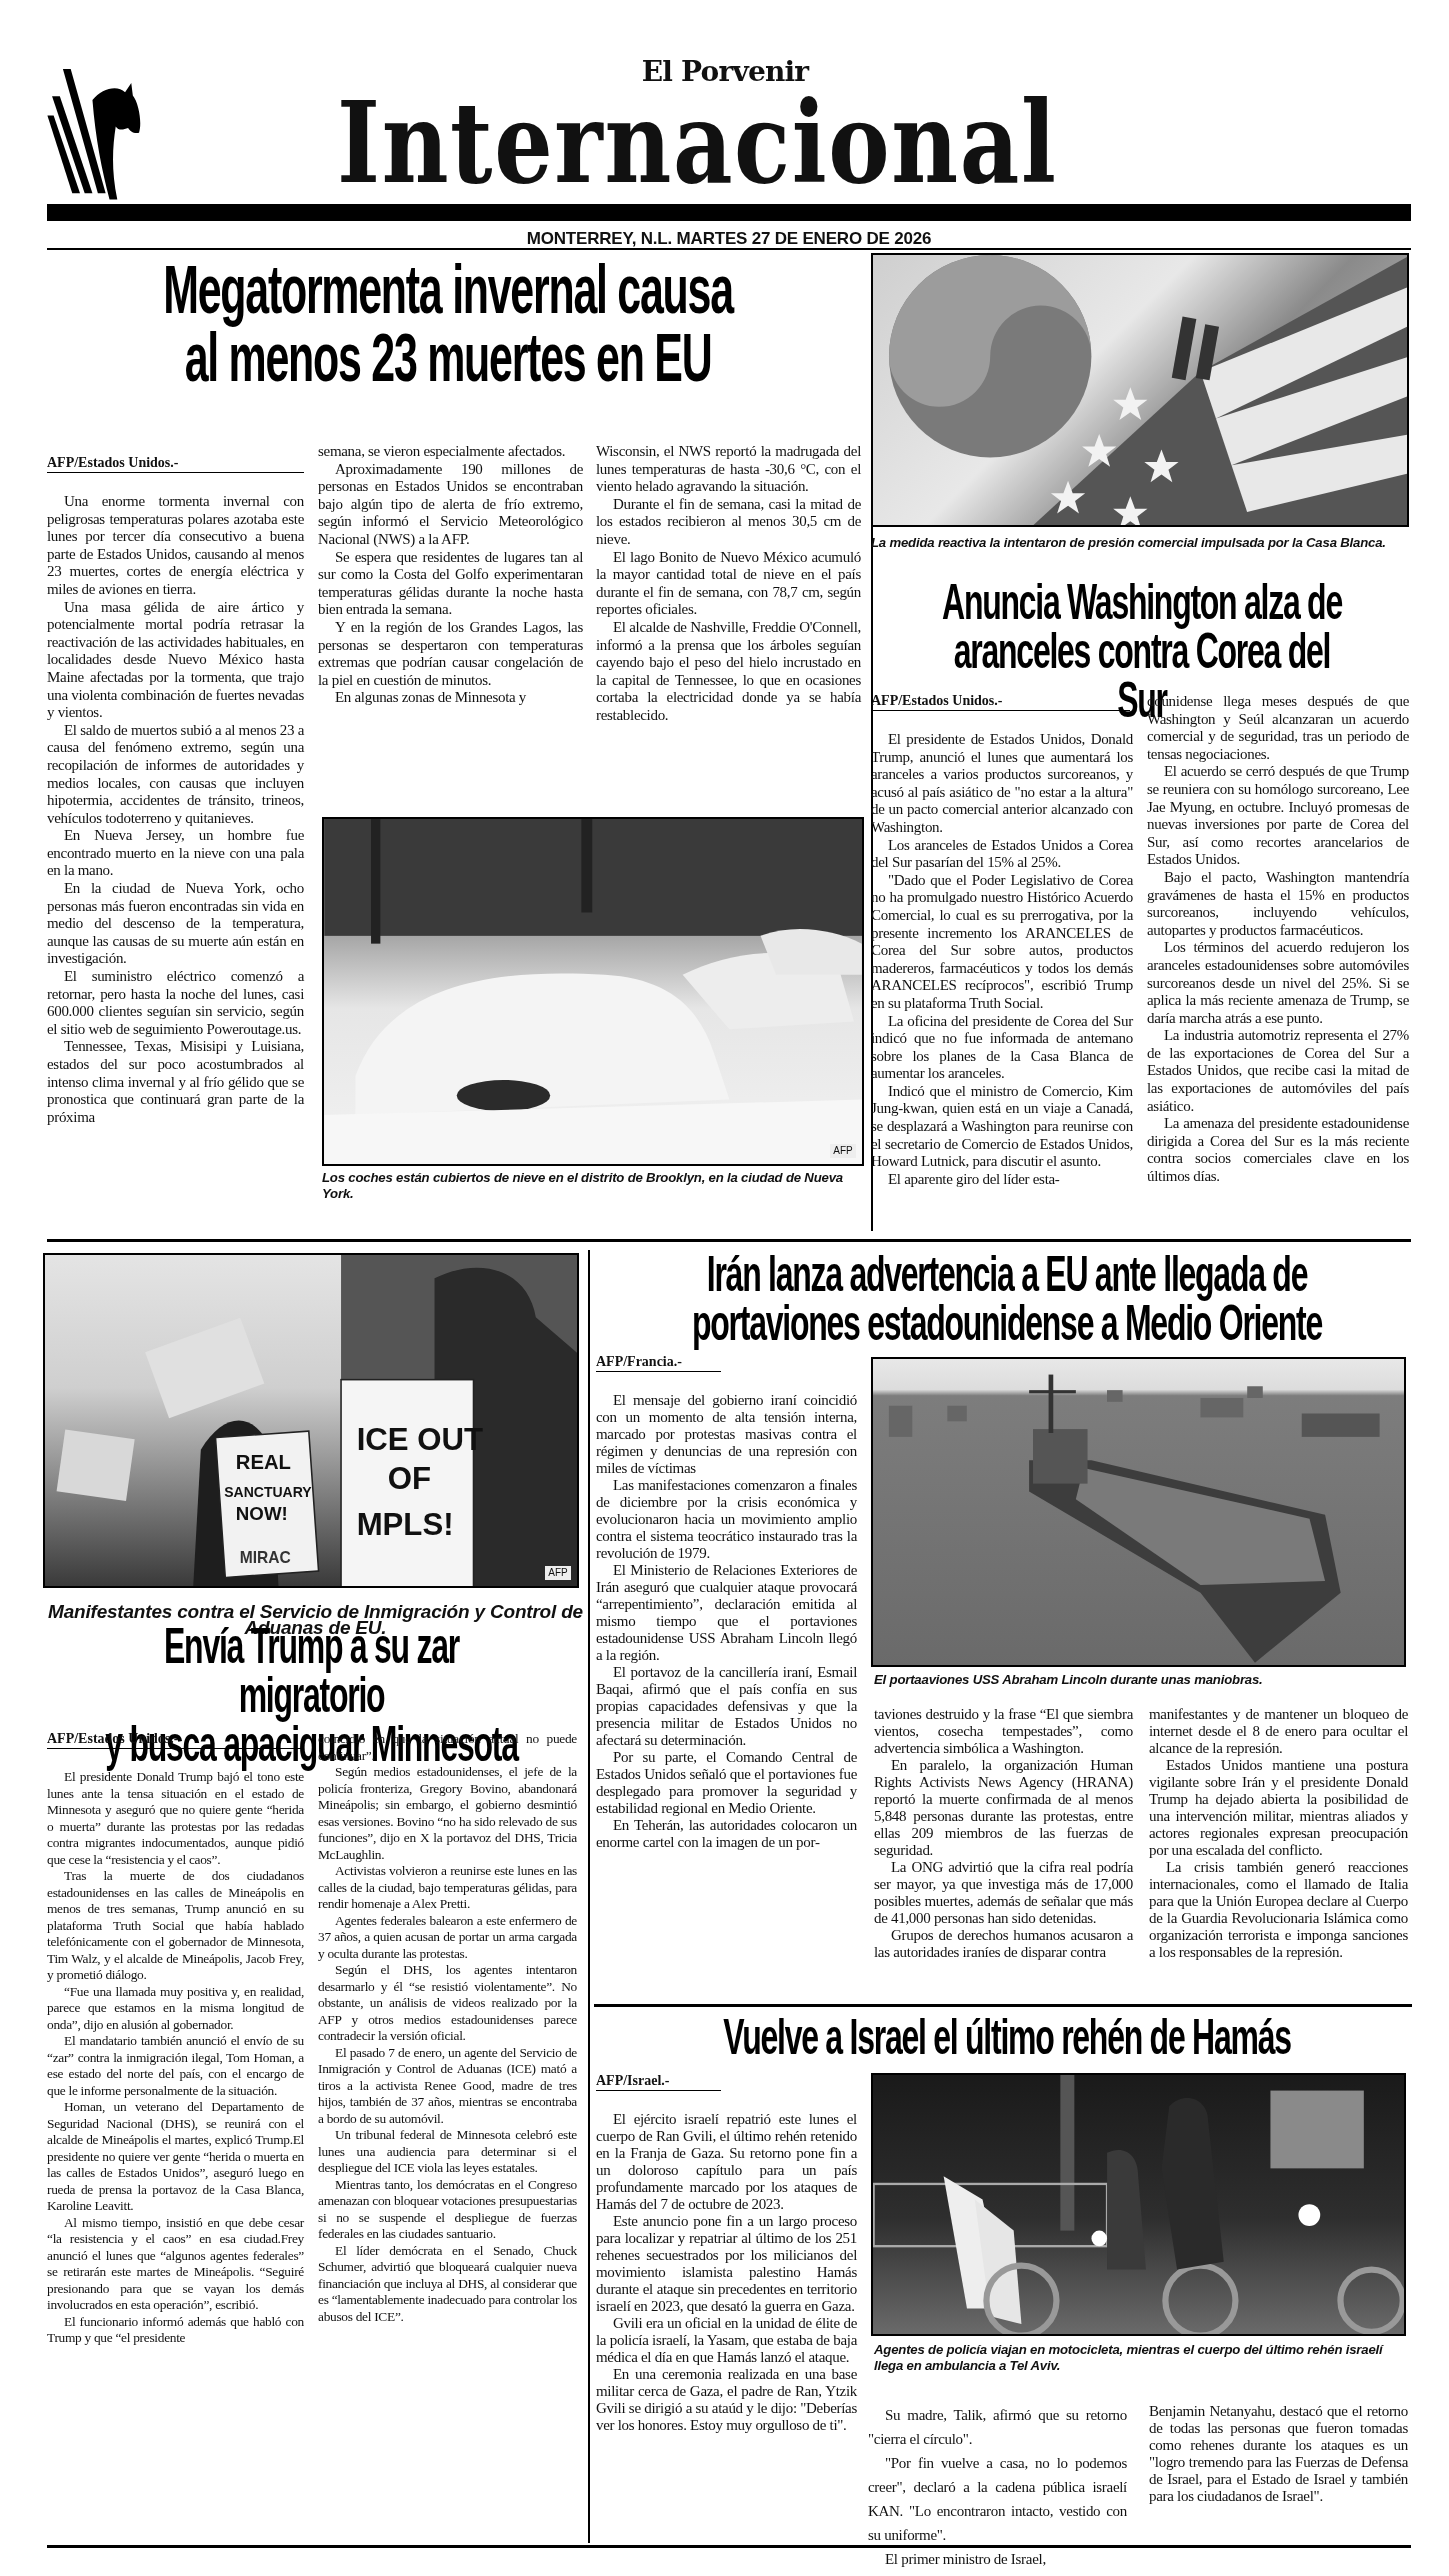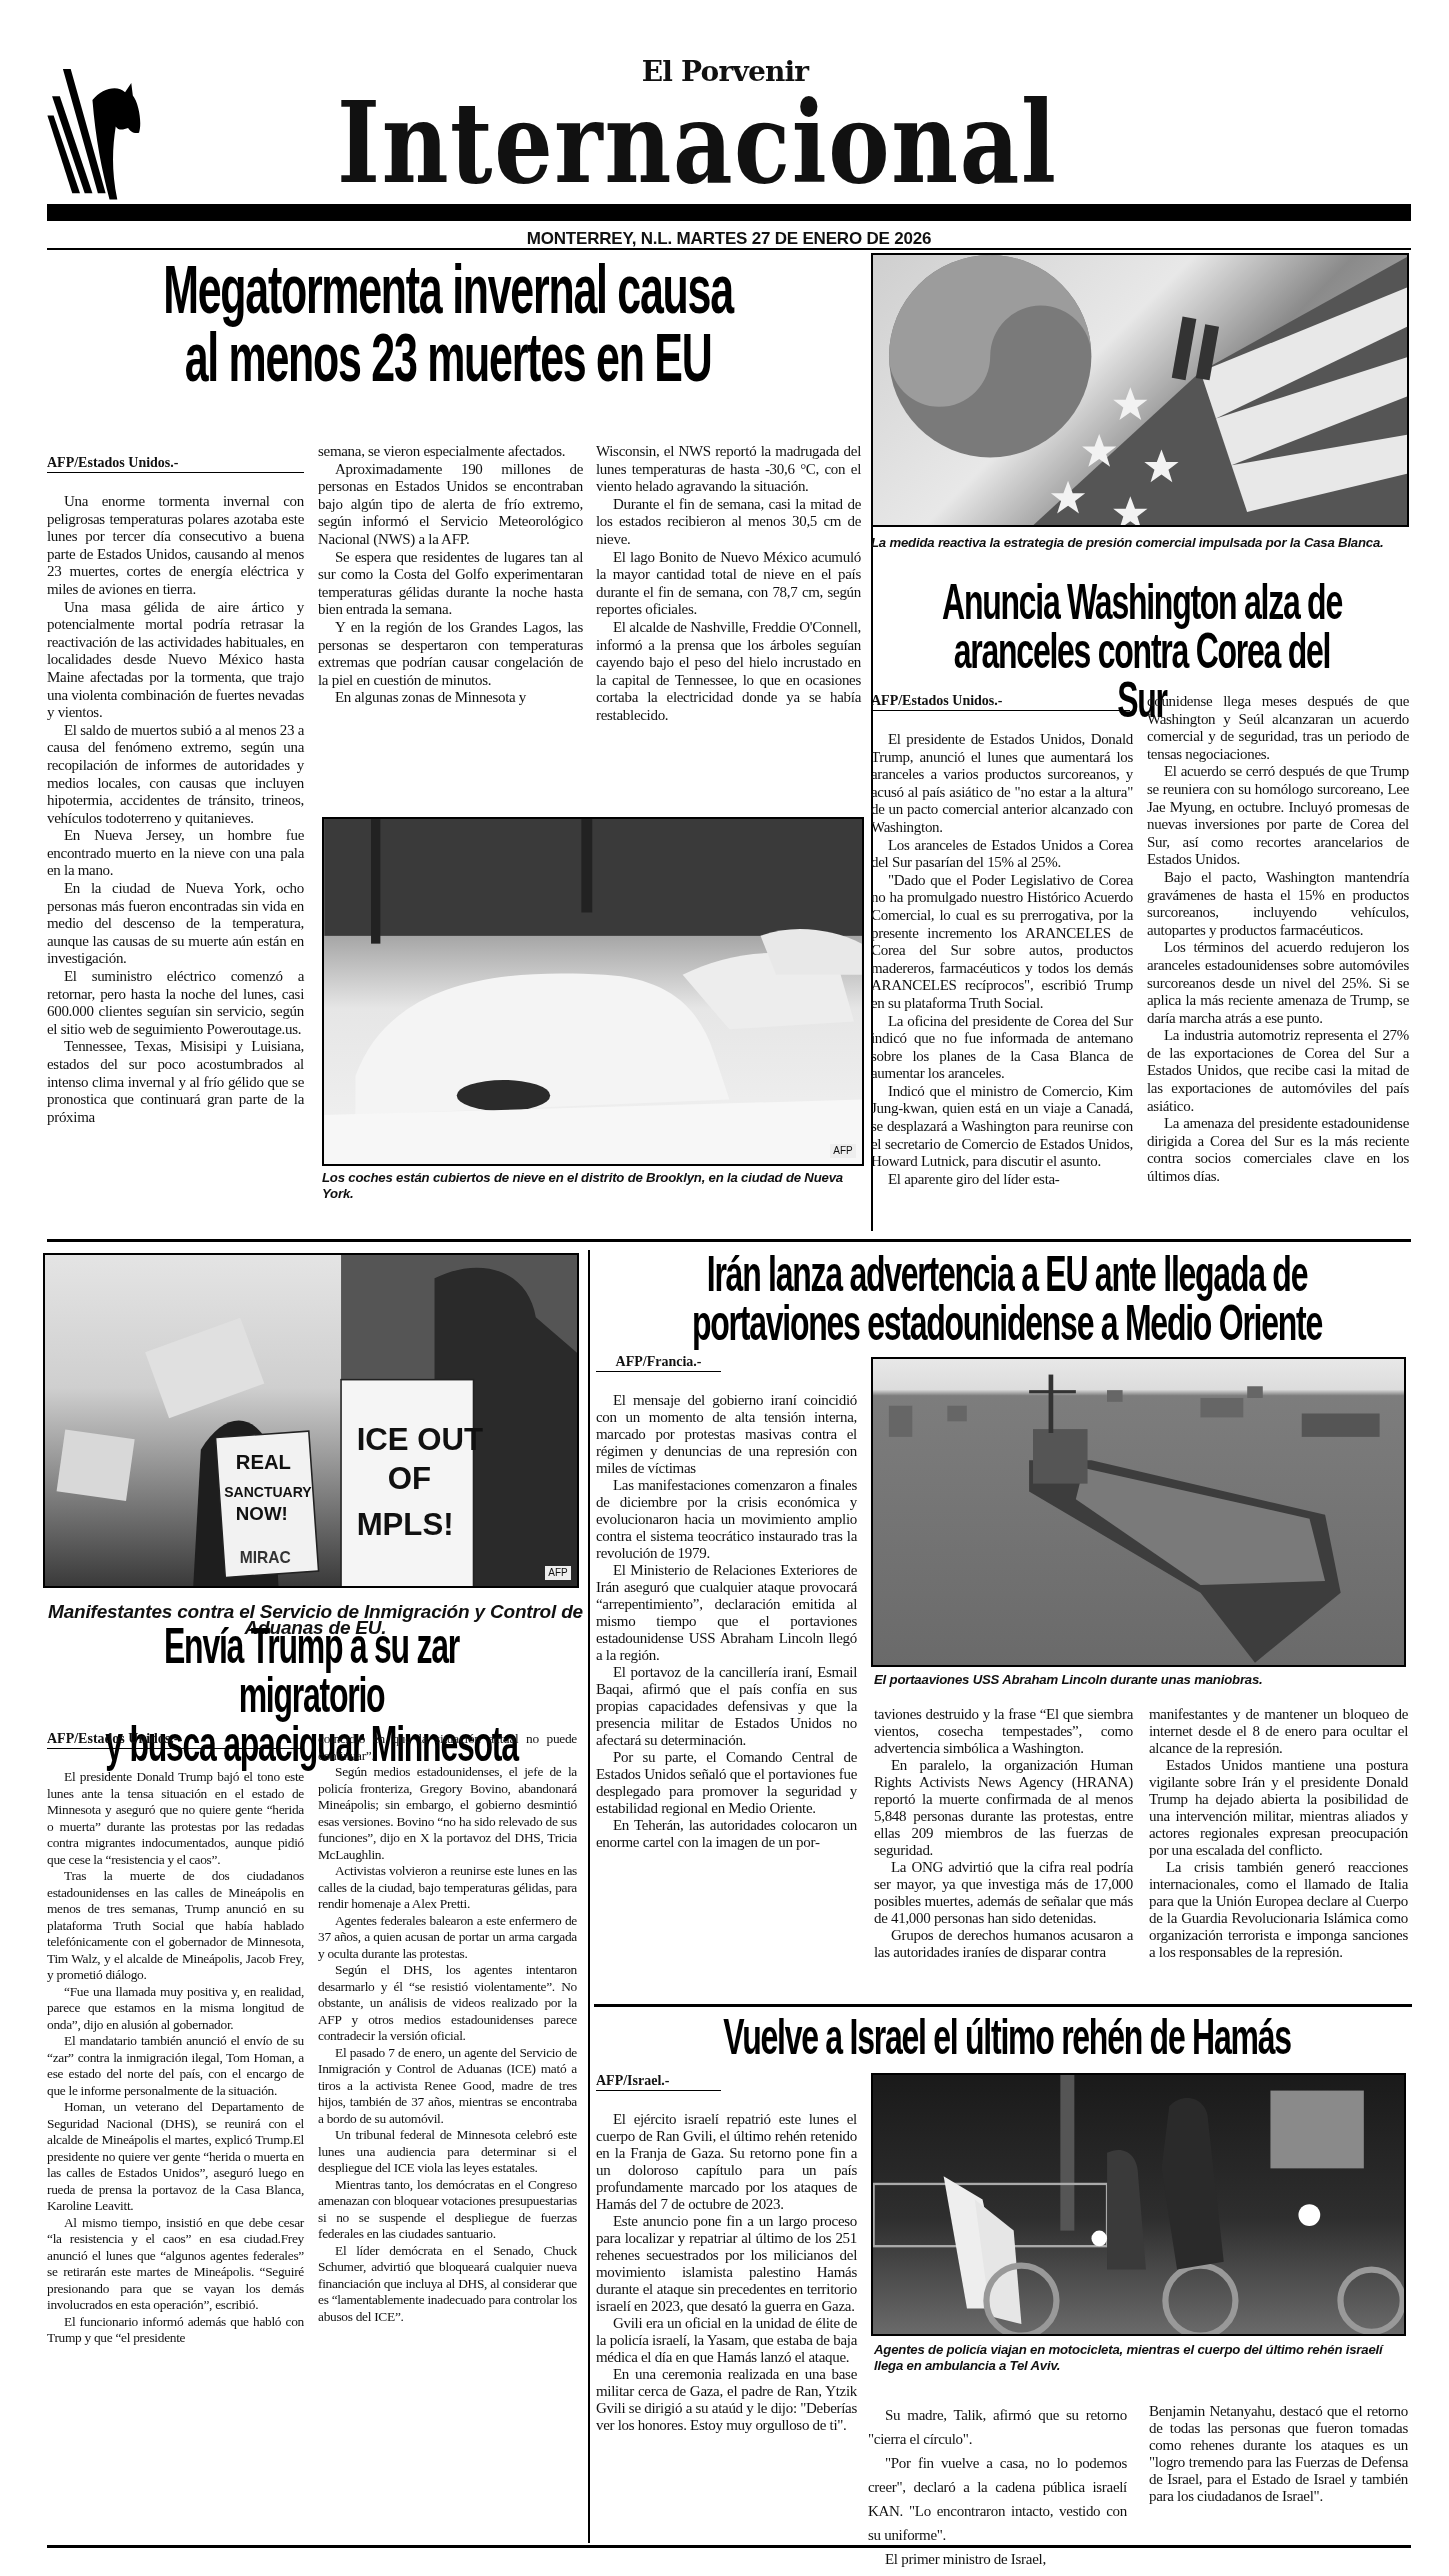--- a/index.html
+++ b/index.html
@@ -109,21 +109,21 @@
       <polygon points="330,170 336,186 352,186 339,196 344,212 330,202 316,212 321,196 308,186 324,186"></polygon>
       <polygon points="290,230 296,246 312,246 299,256 304,272 290,262 276,272 281,256 268,246 284,246"></polygon>
       <polygon points="370,250 376,266 392,266 379,276 384,292 370,282 356,292 361,276 348,266 364,266"></polygon>
       <polygon points="250,290 256,306 272,306 259,316 264,332 250,322 236,332 241,316 228,306 244,306"></polygon>
       <polygon points="330,310 336,326 352,326 339,336 344,352 330,342 316,352 321,336 308,326 324,326"></polygon>
     </g>
     <rect x="390" y="80" width="18" height="80" fill="#333" transform="rotate(10 399 120)"></rect>
     <rect x="420" y="90" width="18" height="70" fill="#333" transform="rotate(10 429 125)"></rect>
   </svg>
 </div>
-<div class="abs caption" style="left:871px; top:535px; width:538px;">La medida reactiva la estrategia de presión comercial impulsada por la Casa Blanca.</div>
+<div class="abs caption" style="left:871px; top:535px; width:538px;">La medida reactiva la intentaron de presión comercial impulsada por la Casa Blanca.</div>
 
 <div class="abs headline h-lg" style="left:871px; top:578px; width:542px;">
   <div>Anuncia Washington alza de</div>
   <div>aranceles contra Corea del Sur</div>
 </div>
 
 <div class="abs" style="left:871px; top:693px; width:262px;">
   <div class="byline" style="width:259px;">AFP/Estados Unidos.-</div>
   <div class="col narrow">
     <p>El presidente de Estados Unidos, Donald Trump, anunció el lunes que aumentará los aranceles a varios productos surcoreanos, y acusó al país asiático de "no estar a la altura" de un pacto comercial anterior alcanzado con Washington.</p>
@@ -196,21 +196,21 @@
 </div>
 
 <div class="abs vrule" style="left:588px; top:1250px; height:1293px;"></div>
 
 <div class="abs headline h-lg" style="left:594px; top:1250px; width:826px;">
   <div>Irán lanza advertencia a EU ante llegada de</div>
   <div>portaviones estadounidense a Medio Oriente</div>
 </div>
 
 <div class="abs" style="left:596px; top:1354px; width:261px;">
-  <div class="byline" style="width:125px;text-align:center;">AFP/Francia.-</div>
+  <div class="byline" style="width:125px;">AFP/Francia.-</div>
   <div class="col narrow" style="line-height:17px;">
     <p>El mensaje del gobierno iraní coincidió con un momento de alta tensión interna, marcado por protestas masivas contra el régimen y denuncias de una represión con miles de víctimas</p>
     <p>Las manifestaciones comenzaron a finales de diciembre por la crisis económica y evolucionaron hacia un movimiento amplio contra el sistema teocrático instaurado tras la revolución de 1979.</p>
     <p>El Ministerio de Relaciones Exteriores de Irán aseguró que cualquier ataque provocará “arrepentimiento”, declaración emitida al mismo tiempo que el portaviones estadounidense USS Abraham Lincoln llegó a la región.</p>
     <p>El portavoz de la cancillería iraní, Esmail Baqai, afirmó que el país confía en sus propias capacidades defensivas y que la presencia militar de Estados Unidos no afectará su determinación.</p>
     <p>Por su parte, el Comando Central de Estados Unidos señaló que el portaviones fue desplegado para promover la seguridad y estabilidad regional en Medio Oriente.</p>
     <p>En Teherán, las autoridades colocaron un enorme cartel con la imagen de un por-</p>
   </div>
 </div>
 

